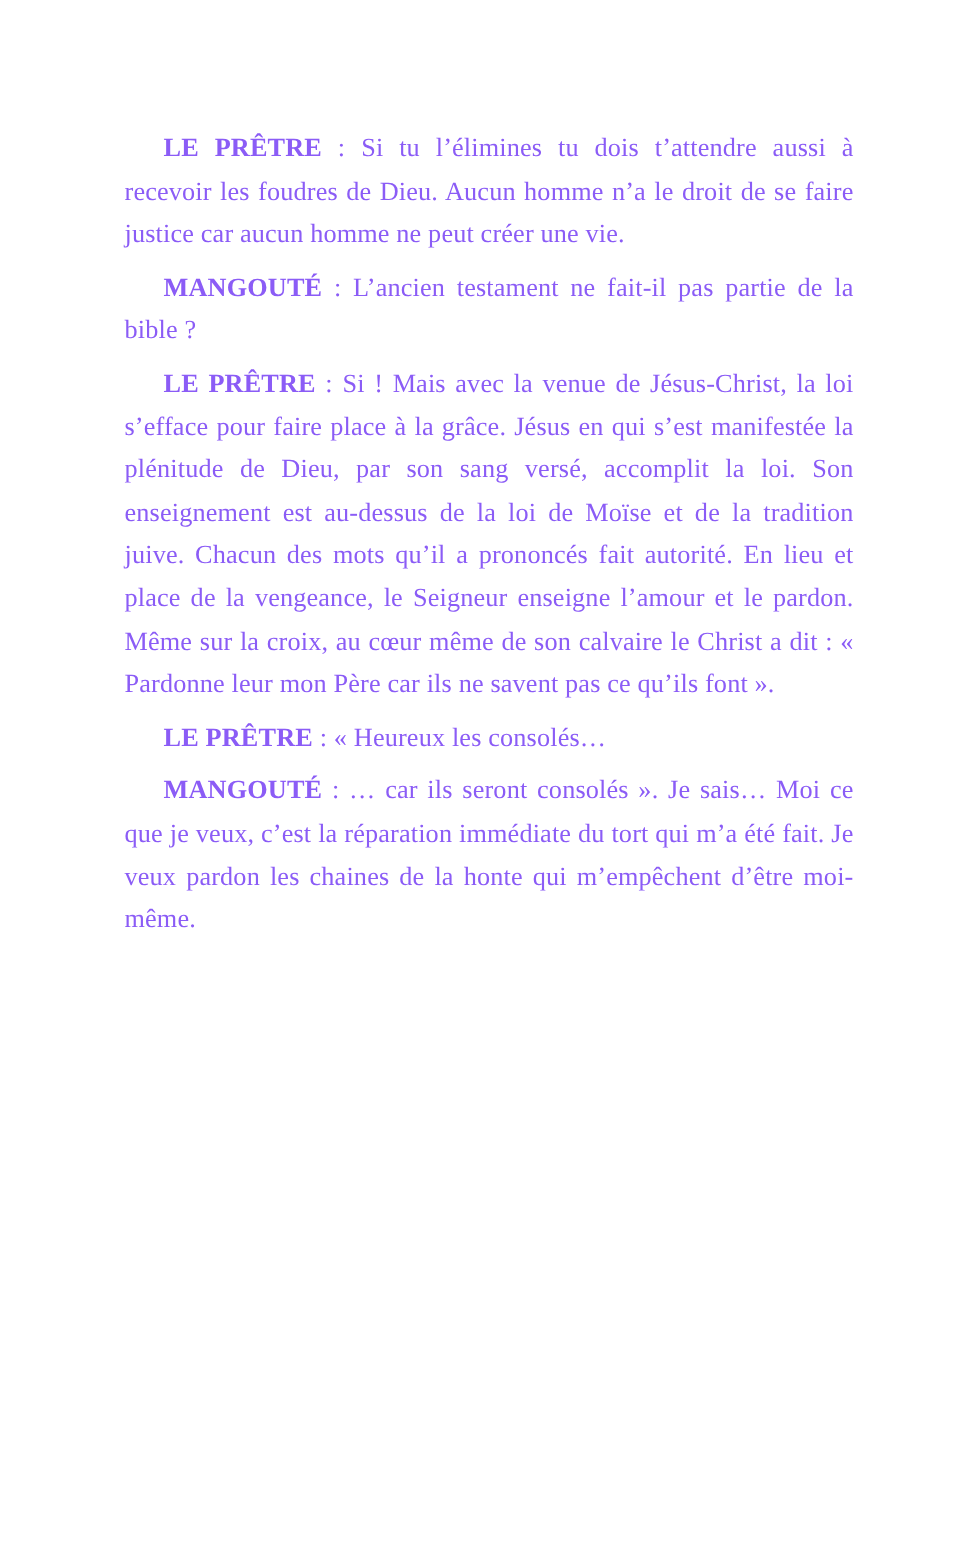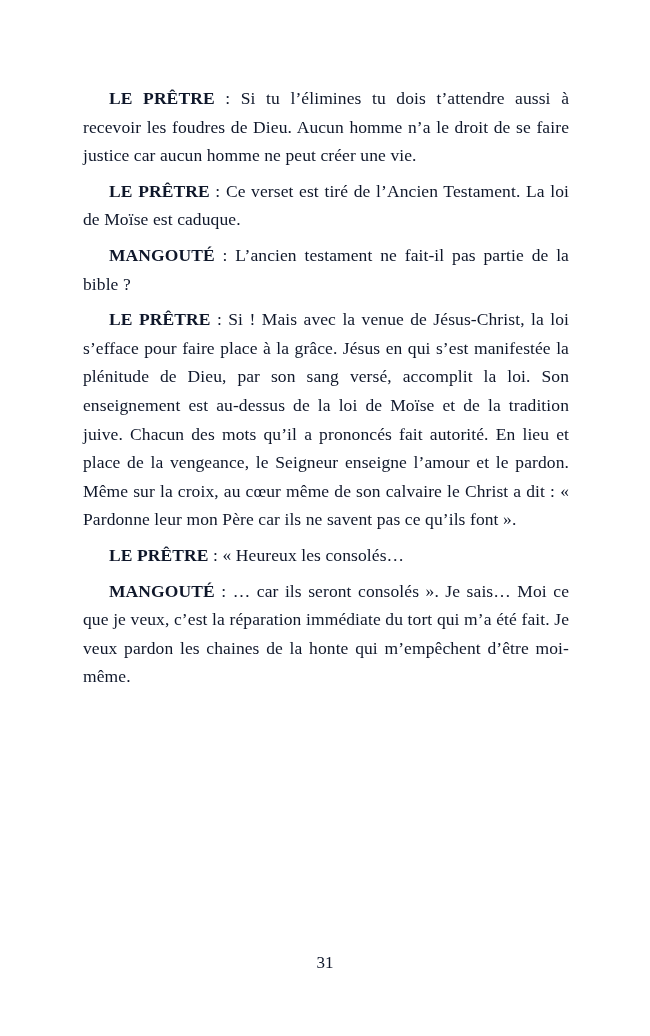--- a/index.html
+++ b/index.html
@@ -6,21 +6,21 @@
     margin: 0;
     padding: 0;
     background: #ffffff;
   }
   .page {
     position: relative;
     width: 600px;
     height: 1036px;
     background: #ffffff;
     font-family: "Liberation Serif", "DejaVu Serif", serif;
-    color: #0f172a;
+    color: #8b5cf6;
     overflow: hidden;
   }
   .content {
     position: absolute;
     left: 83px;
     top: 84px;
     width: 486px;
     text-align: justify;
     font-size: 17.5px;
     line-height: 28.6px;
@@ -48,27 +48,25 @@
 </style>
 </head>
 <body>
 
 <div class="page">
   <div class="content">
 
     <p class="dialogue"><strong>LE PRÊTRE</strong><span> : Si tu l’élimines tu dois t’attendre aussi à recevoir les foudres de Dieu. Aucun homme n’a le droit de se faire justice car aucun homme ne peut créer une vie.</span></p>
 
 
-    <p class="dialogue"><strong>LE PRÊTRE</strong><span> : Ce verset est tiré de l’Ancien Testament. La loi de Moïse est caduque.</span></p>
 
     <p class="dialogue"><strong>MANGOUTÉ</strong><span> : L’ancien testament ne fait-il pas partie de la bible ?</span></p>
 
     <p class="dialogue"><strong>LE PRÊTRE</strong><span> : Si ! Mais avec la venue de Jésus-Christ, la loi s’efface pour faire place à la grâce. Jésus en qui s’est manifestée la plénitude de Dieu, par son sang versé, accomplit la loi. Son enseignement est au-dessus de la loi de Moïse et de la tradition juive. Chacun des mots qu’il a prononcés fait autorité. En lieu et place de la vengeance, le Seigneur enseigne l’amour et le pardon. Même sur la croix, au cœur même de son calvaire le Christ a dit : « Pardonne leur mon Père car ils ne savent pas ce qu’ils font ».</span></p>
 
 
     <p class="dialogue"><strong>LE PRÊTRE</strong><span> : « Heureux les consolés…</span></p>
 
     <p class="dialogue"><strong>MANGOUTÉ</strong><span> : … car ils seront consolés ». Je sais… Moi ce que je veux, c’est la réparation immédiate du tort qui m’a été fait. Je veux pardon les chaines de la honte qui m’empêchent d’être moi-même.</span></p>
 
   </div>
 
-  <div class="page-number">31</div>
 </div>
 
 </body></html>

